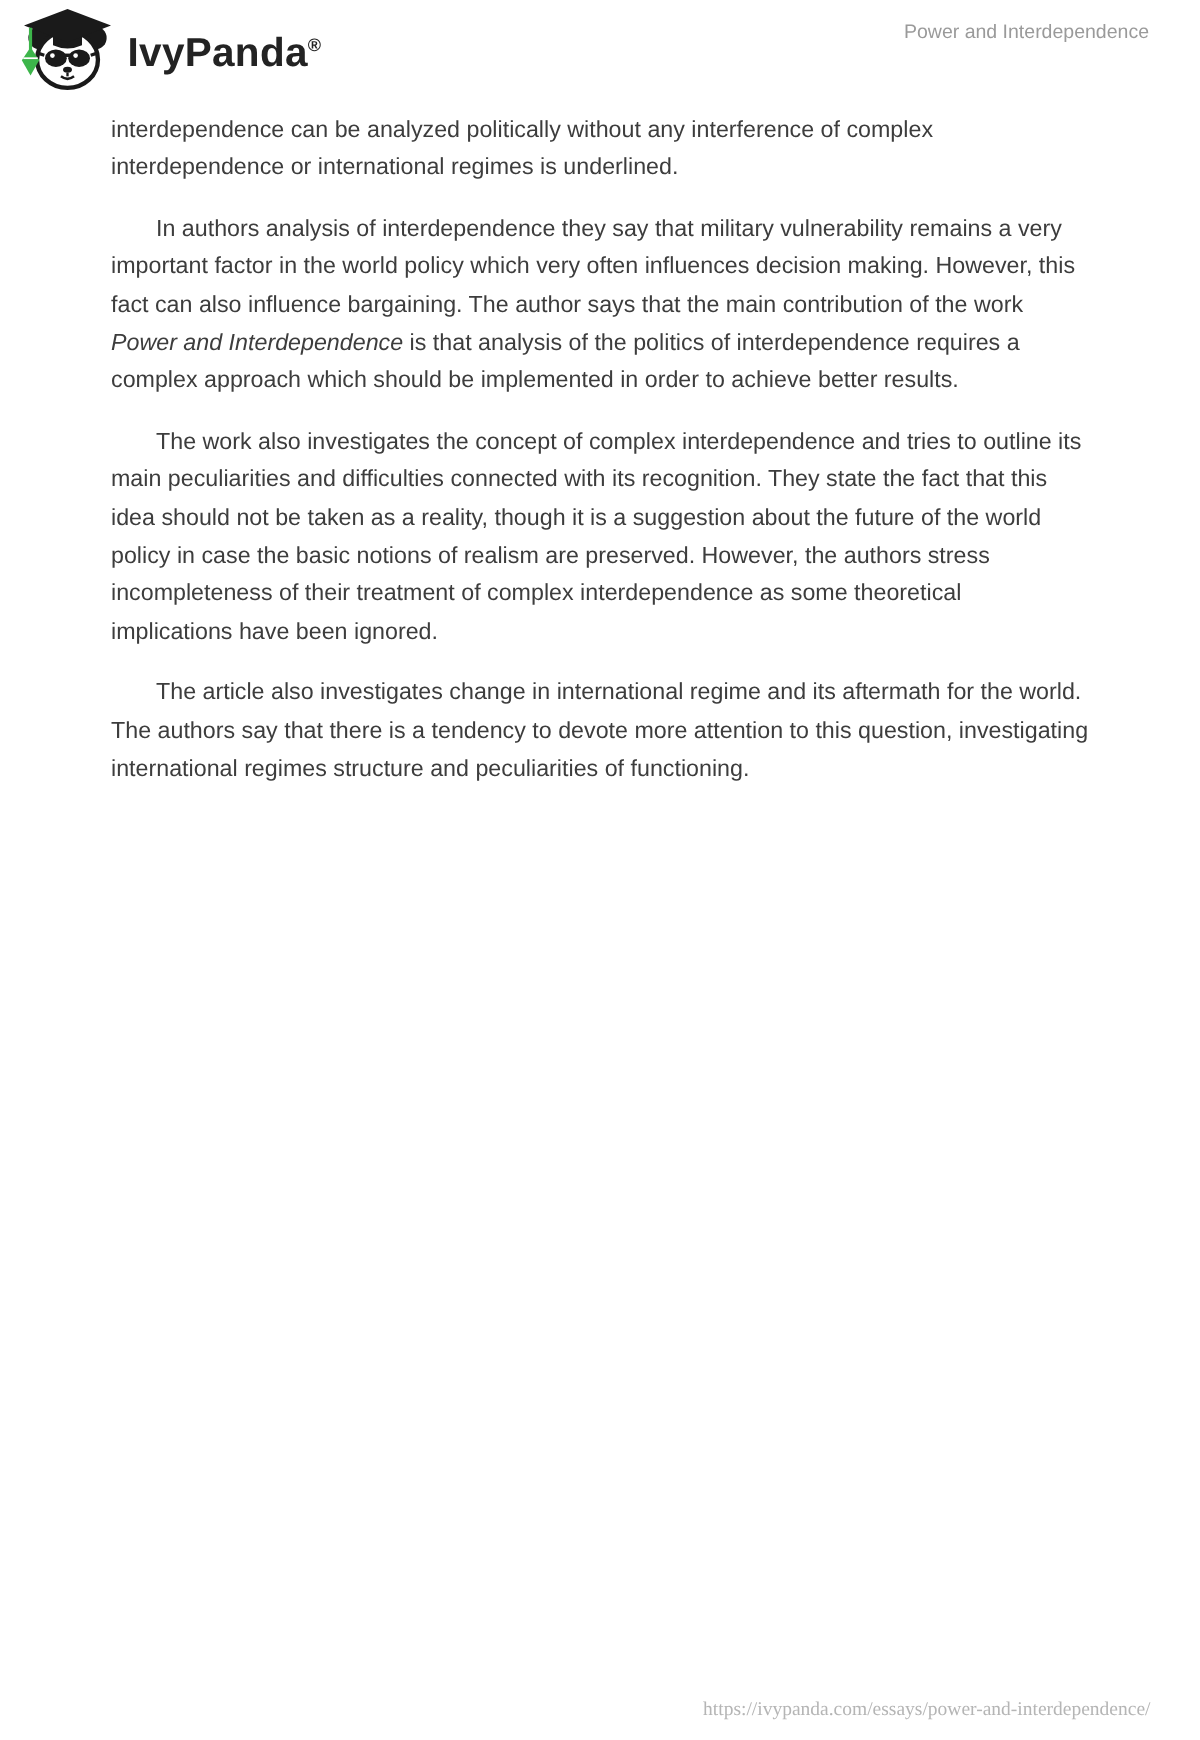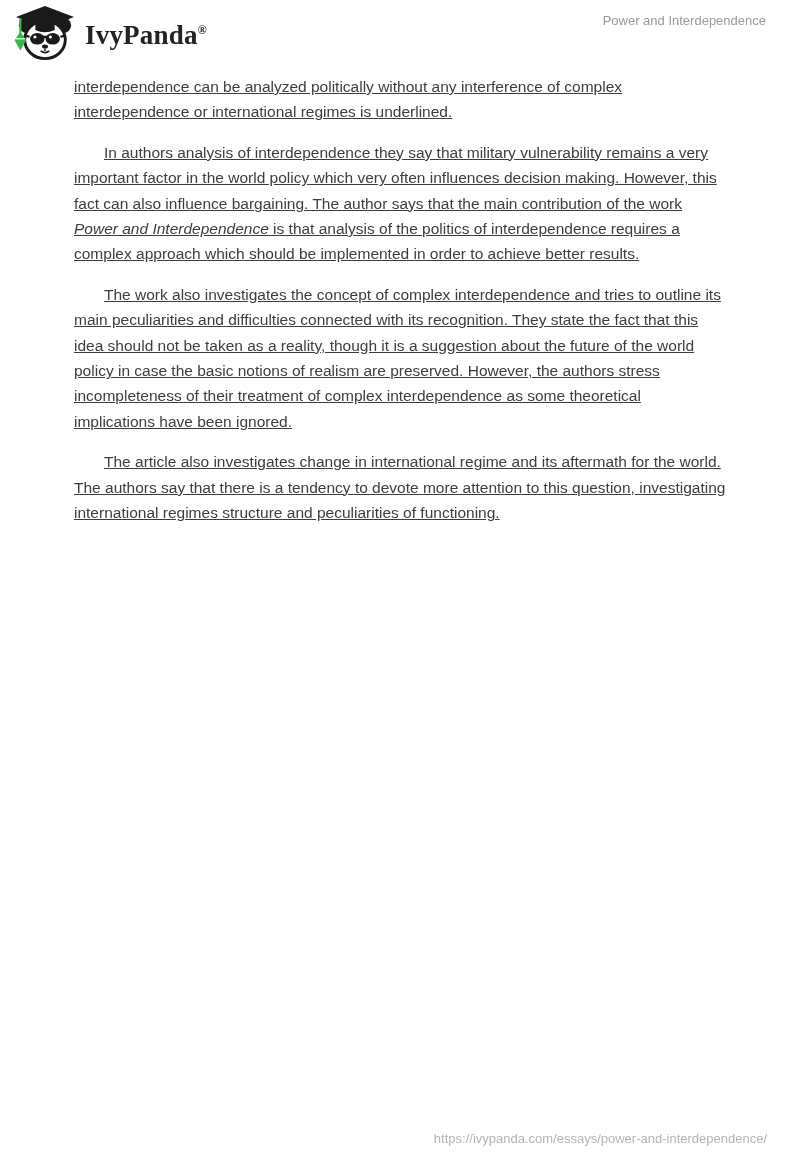--- a/index.html
+++ b/index.html
@@ -17,21 +17,21 @@
   .header-left {
     position: absolute;
     left: 12px;
     top: 4px;
     display: flex;
     align-items: center;
     gap: 7px;
   }
   .logo-svg { display: block; }
   .brand {
-    font-family: Liberation Serif, serif;
+    font-family: Liberation Sans, sans-serif;
     font-weight: 700;
     font-size: 27px;
     color: #232323;
     letter-spacing: 0.2px;
     line-height: 1;
     padding-top: 4px;
   }
   .brand sup {
     font-size: 12px;
     vertical-align: 10px;
@@ -49,32 +49,33 @@
   .doc-body {
     position: absolute;
     left: 74px;
     top: 74px;
     width: 652px;
     font-size: 15.5px;
     line-height: 25.4px;
     color: #3d3d3d;
     text-align: left;
   }
-  .doc-body p { margin: 0 0 15px 0; text-decoration: underline; }
+  .doc-body p { margin: 0 0 15px 0; }
   .doc-body p.indent { text-indent: 30px; }
   .doc-body em { font-style: italic; }
 
   
   .footer-url {
     position: absolute;
     top: 1131px;
     right: 33px;
     font-size: 13px;
     color: #b5b5b5;
     text-decoration: none;
+    font-family: Liberation Serif, serif;
   }
 </style>
 </head>
 <body>
 
 <div class="page">
 
   <div class="header-left">
     <span>
       <svg class="logo-svg" width="66" height="58" viewBox="0 0 68 60" xmlns="http://www.w3.org/2000/svg">

